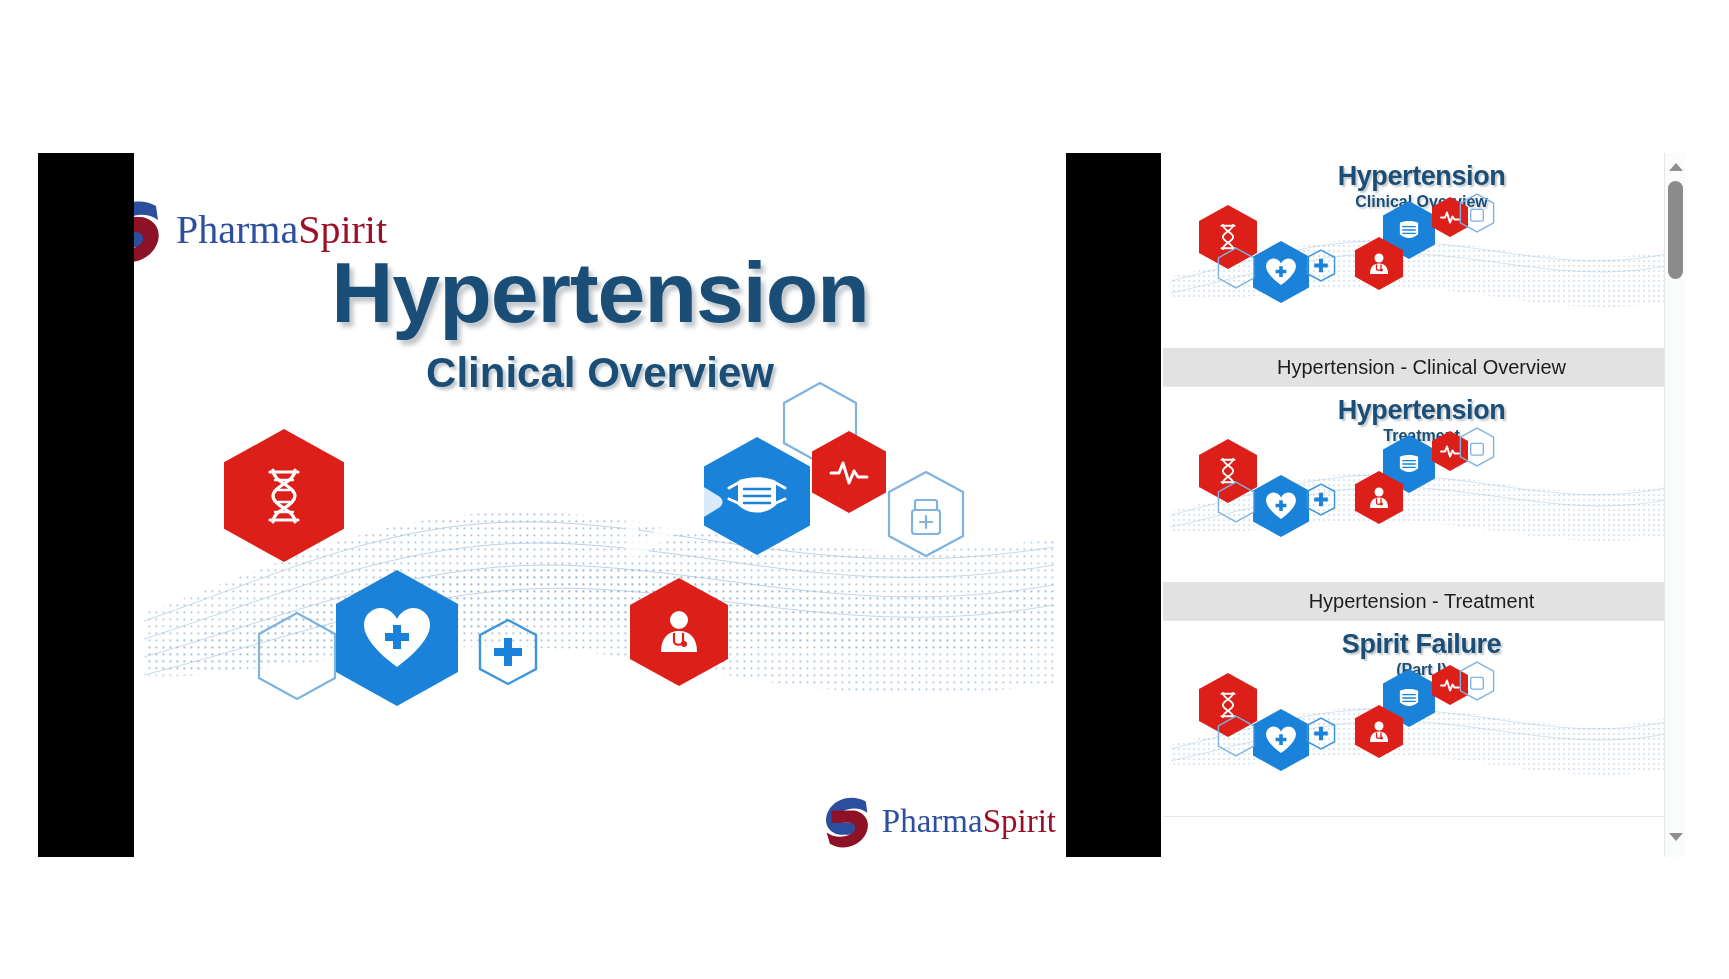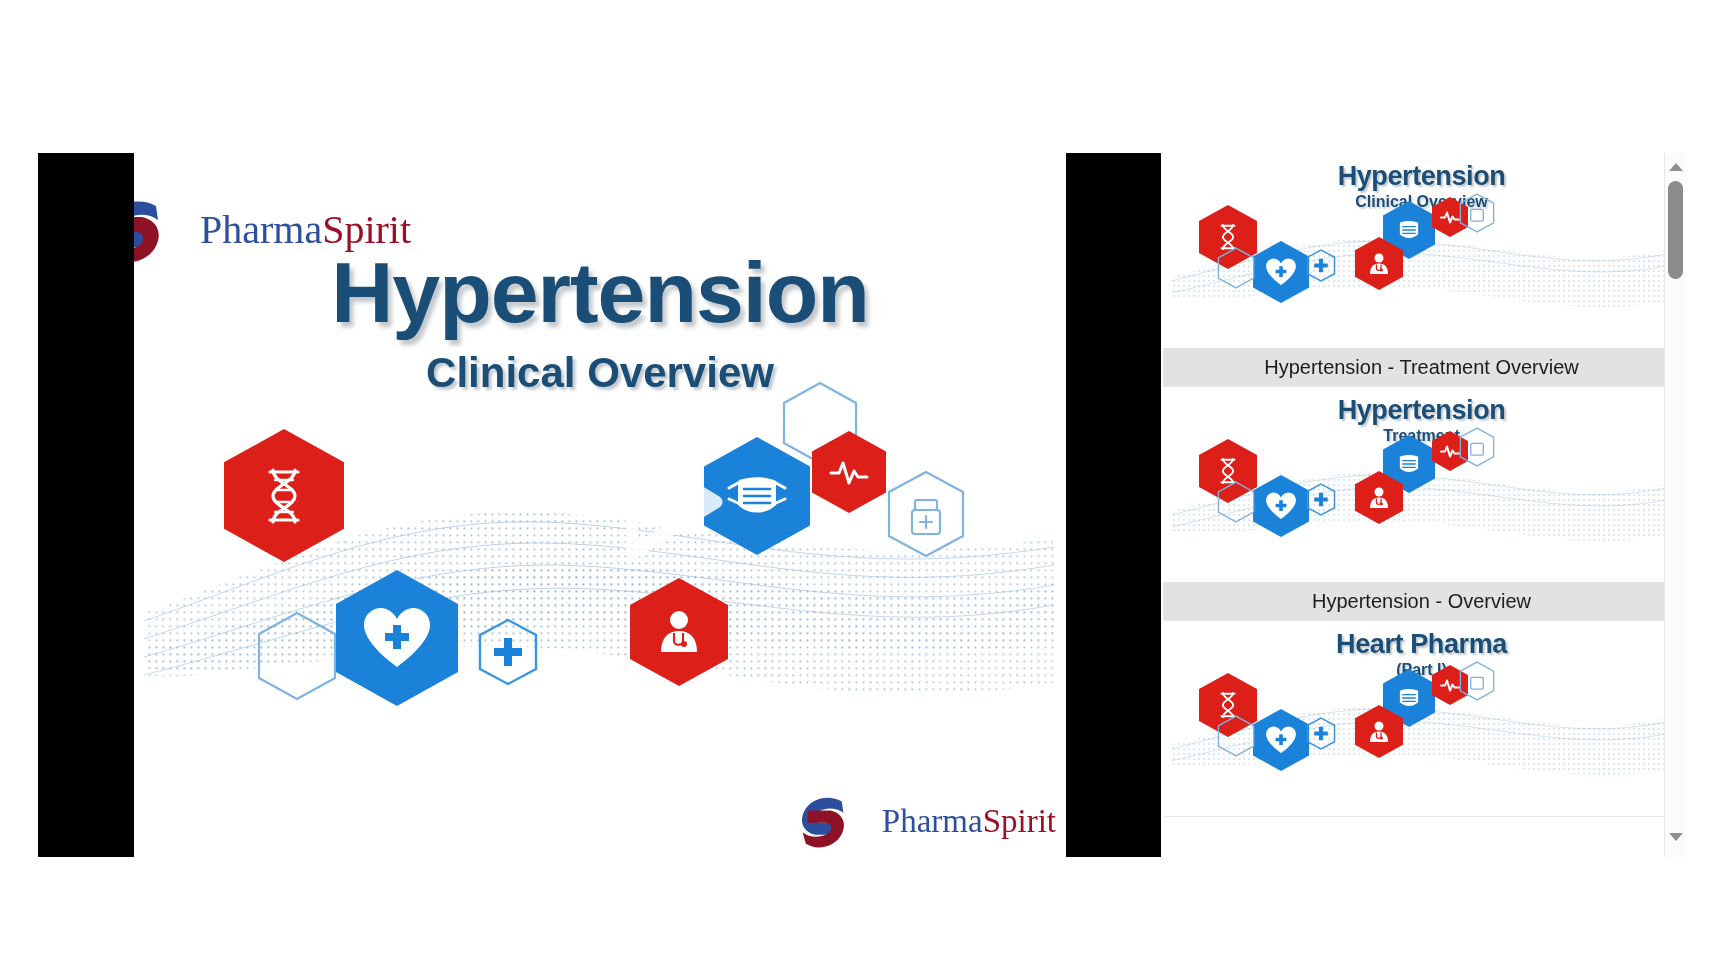--- a/index.html
+++ b/index.html
@@ -56,21 +56,21 @@
     width: 74px; height: 76px;
     flex: 0 0 74px;
   }
   .logo-word {
     font-family: "Liberation Serif", serif;
     font-size: 40px;
     line-height: 1;
     white-space: nowrap;
     margin-left: 6px;
   }
-  .logo-word .pharma { color: #2d4f9e; margin-left: 24px; }
+  .logo-word .pharma { color: #2d4f9e; }
   .logo-word .spirit { color: #9b1026; }
 
   .slide-heading {
     position: absolute;
     left: 0; top: 90px; width: 932px;
     text-align: center;
     font-size: 86px;
     font-weight: bold;
     color: #1b4e77;
     letter-spacing: -1px;
@@ -431,21 +431,21 @@
                 <circle cx="31" cy="38" r="3" fill="#dc1f18"></circle>
               </svg>
           </div>
           <div class="hex-outline-wrap" style="left:296px; top:40px;">
             <svg width="36" height="40" viewBox="0 0 80 88">
                 <polygon points="40,2 77,22 77,66 40,86 3,66 3,22" fill="none" stroke="#7fb3e0" stroke-width="3"></polygon>
                 <rect x="26" y="36" width="28" height="26" rx="3" fill="none" stroke="#7fb3e0" stroke-width="3"></rect>
               </svg>
           </div>
         </div>
-        <div class="thumb-caption">Hypertension - Treatment Overview</div>
+        <div class="thumb-caption">Hypertension - Clinical Overview</div>
       </div>
 
       <div class="thumb">
         <div class="thumb-canvas">
           <div class="t-heading">Hypertension</div>
           <div class="t-sub">Treatment</div>
           <svg class="t-mesh" viewBox="0 0 517 120" preserveAspectRatio="none">
             <defs>
               <pattern id="tdots2" width="5" height="5" patternUnits="userSpaceOnUse">
                   <circle cx="1" cy="1" r="0.8" fill="#8fb2d4"></circle>
@@ -507,26 +507,26 @@
                 <circle cx="31" cy="38" r="3" fill="#dc1f18"></circle>
               </svg>
           </div>
           <div class="hex-outline-wrap" style="left:296px; top:40px;">
             <svg width="36" height="40" viewBox="0 0 80 88">
                 <polygon points="40,2 77,22 77,66 40,86 3,66 3,22" fill="none" stroke="#7fb3e0" stroke-width="3"></polygon>
                 <rect x="26" y="36" width="28" height="26" rx="3" fill="none" stroke="#7fb3e0" stroke-width="3"></rect>
               </svg>
           </div>
         </div>
-        <div class="thumb-caption">Hypertension - Overview</div>
+        <div class="thumb-caption">Hypertension - Treatment</div>
       </div>
 
       <div class="thumb">
         <div class="thumb-canvas">
-          <div class="t-heading">Heart Pharma</div>
+          <div class="t-heading">Spirit Failure</div>
           <div class="t-sub">(Part I)</div>
           <svg class="t-mesh" viewBox="0 0 517 120" preserveAspectRatio="none">
             <defs>
               <pattern id="tdots3" width="5" height="5" patternUnits="userSpaceOnUse">
                   <circle cx="1" cy="1" r="0.8" fill="#8fb2d4"></circle>
                 </pattern>
               <clipPath id="tclip3">
                   <path d="M8,62 C90,42 160,18 250,24 C340,30 410,56 508,34 L508,86 C410,104 330,76 240,72 C150,68 90,88 8,84 Z"></path>
                 </clipPath>
             </defs>

